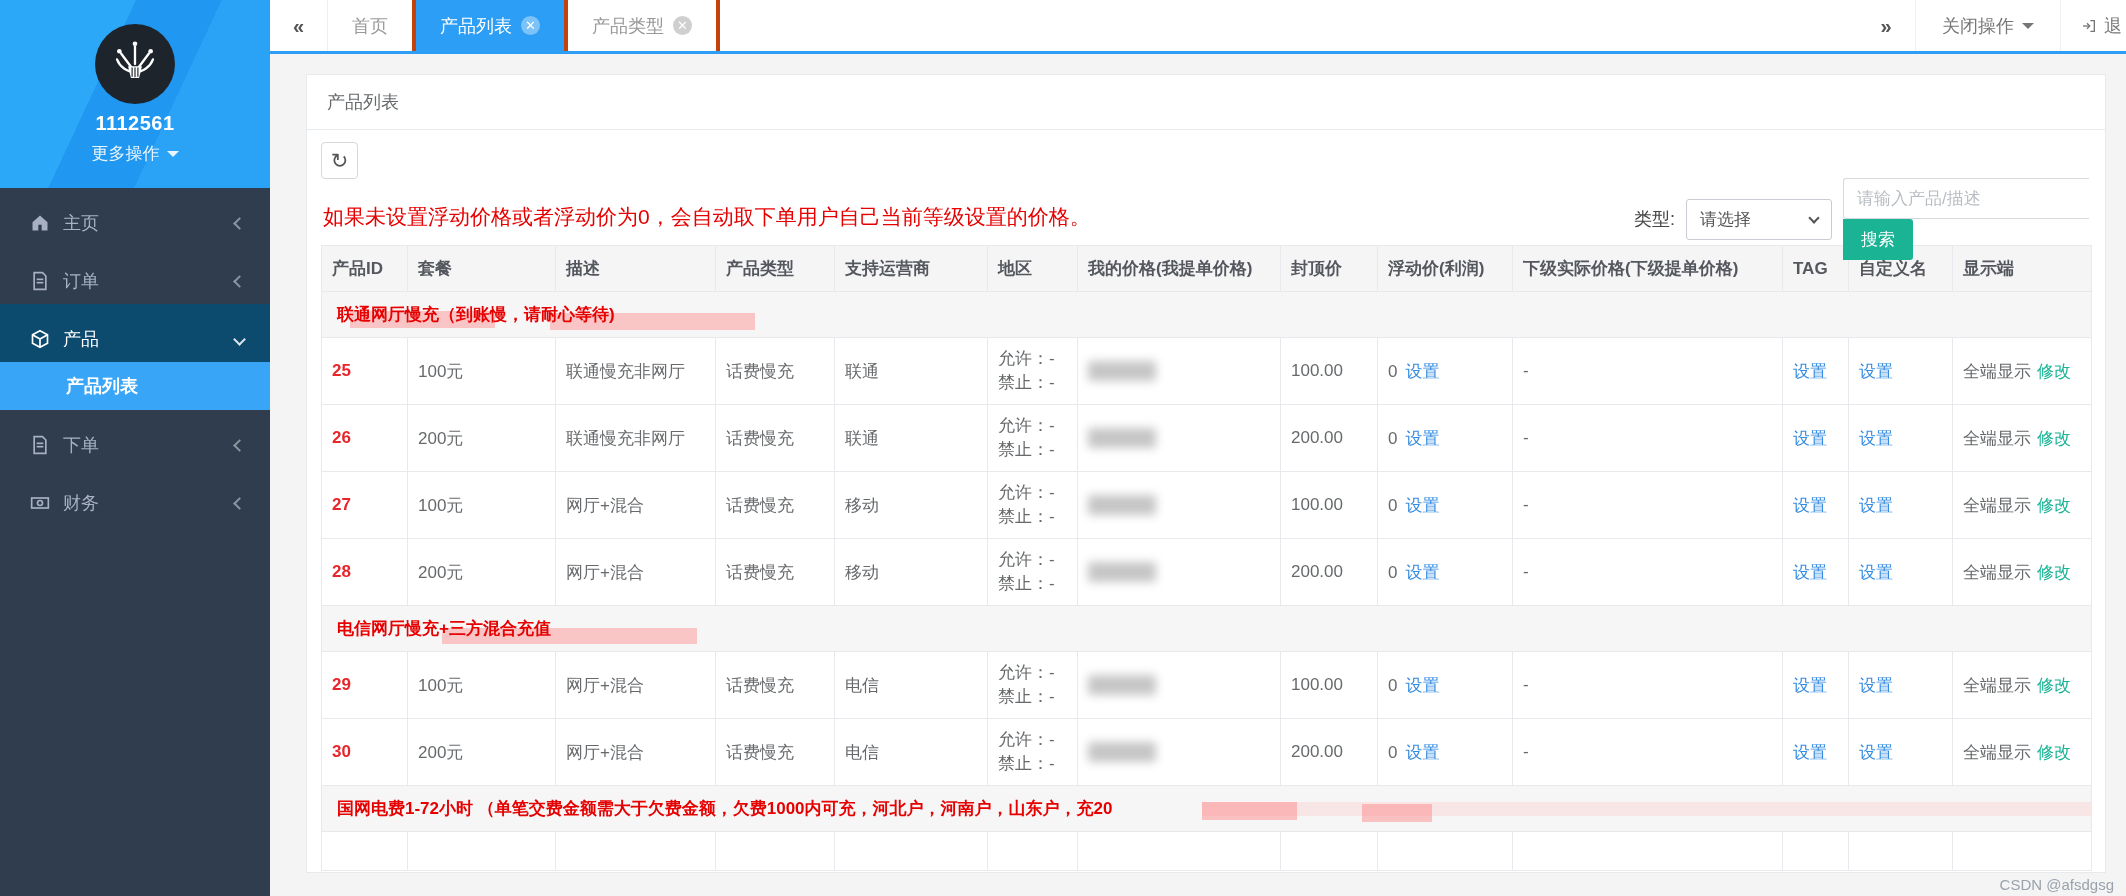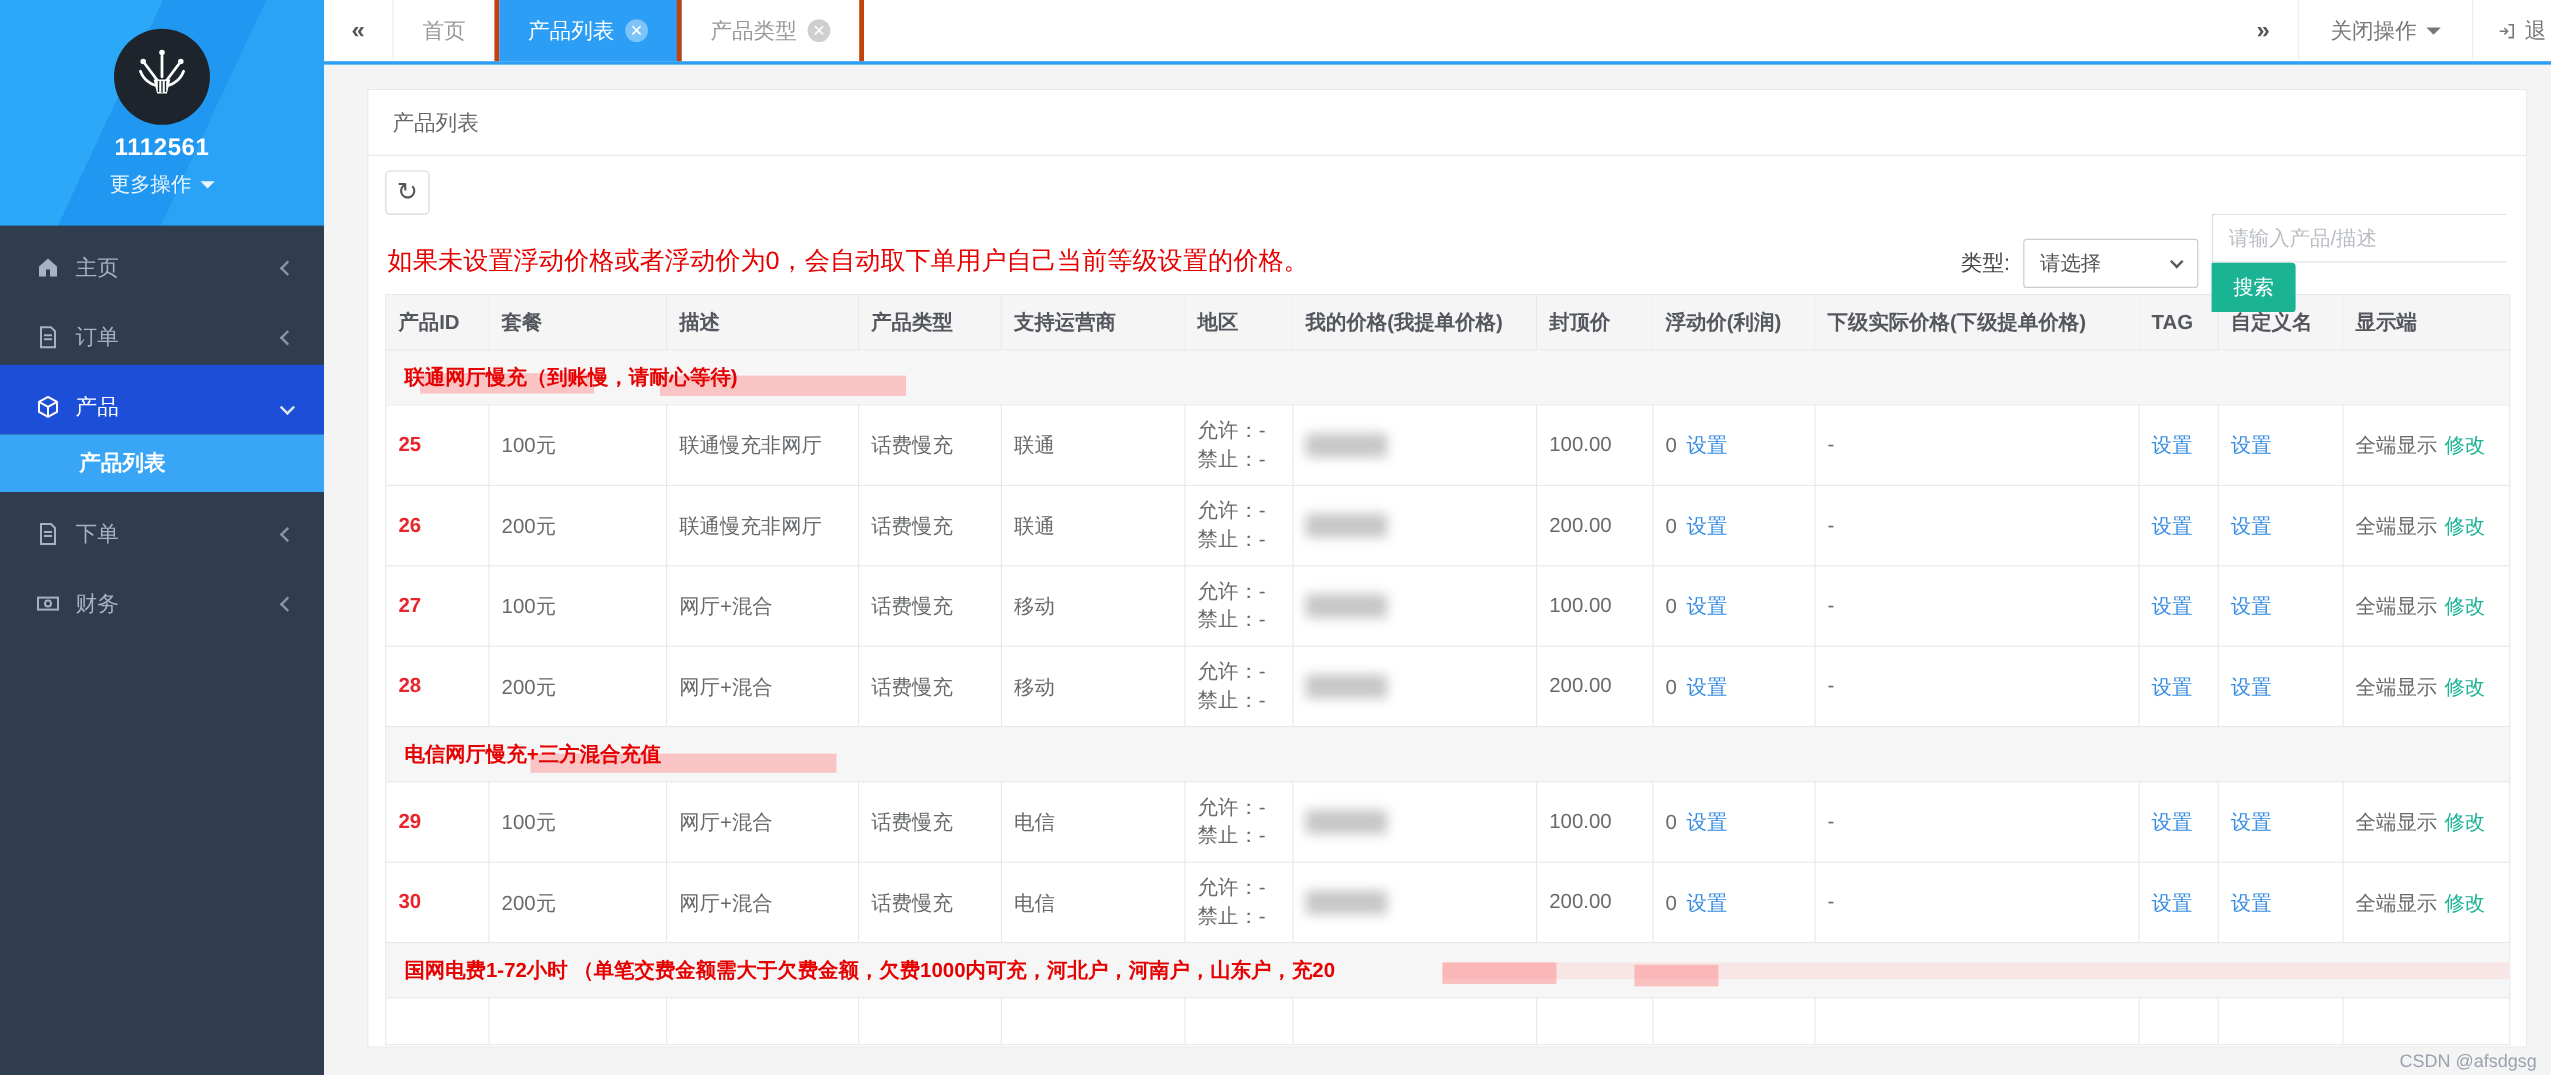--- a/index.html
+++ b/index.html
@@ -12,21 +12,21 @@
   .sidebar-header { height:188px; text-align:center;
     background:linear-gradient(115deg,#2ba8f8 0 38%,#2097f0 38% 62%,#2aa2f6 62% 100%); }
   .logo-circle { width:80px; height:80px; border-radius:50%; background:#1d242b; margin:24px auto 8px;
     display:flex; align-items:center; justify-content:center; }
   .user-id { color:#fff; font-weight:bold; font-size:20px; letter-spacing:.5px; }
   .more-actions { color:#eaf6ff; font-size:17px; margin-top:7px; display:inline-flex; align-items:center; gap:7px; cursor:pointer; }
   .caret-down { width:0; height:0; border-left:6px solid transparent; border-right:6px solid transparent; border-top:6px solid #eaf6ff; }
   .menu { list-style:none; }
   .menu-item { height:58px; display:flex; align-items:center; padding:12px 26px 0 30px; color:#a7b1c2; font-size:18px; cursor:pointer; }
   .menu-item .mi-label { margin-left:13px; }
-  .menu-item.open { background:#1d4ed8; color:#fff; }
+  .menu-item.open { background:#0c4a6e; color:#fff; }
   .chev { width:9px; height:9px; border-right:2px solid #8a95a3; border-bottom:2px solid #8a95a3; display:inline-block; margin-left:auto; }
   .chev.left { transform:rotate(135deg); }
   .chev.down { transform:rotate(45deg); border-color:#dfe7ee; }
   .submenu-item { height:48px; background:#38a5f6; color:#fff; font-weight:bold; font-size:18px;
     display:flex; align-items:center; padding-left:66px; cursor:pointer; }
   .mi-icon { width:20px; height:20px; flex-shrink:0; }
 
   
   .main { flex:1; min-width:0; display:flex; flex-direction:column; }
   .tabbar { height:54px; background:#fff; border-bottom:3px solid #2d9ef5; display:flex; align-items:stretch; }

